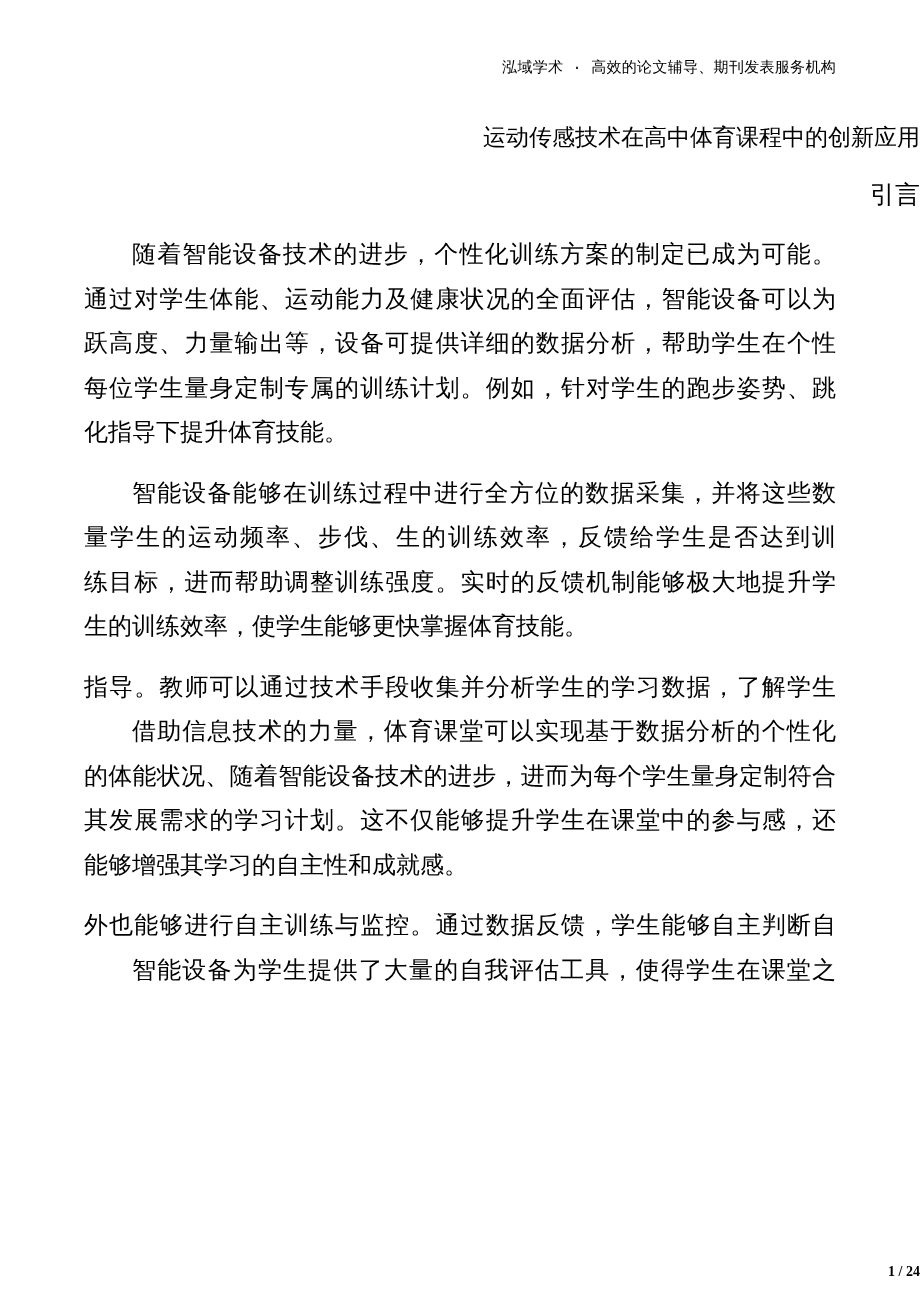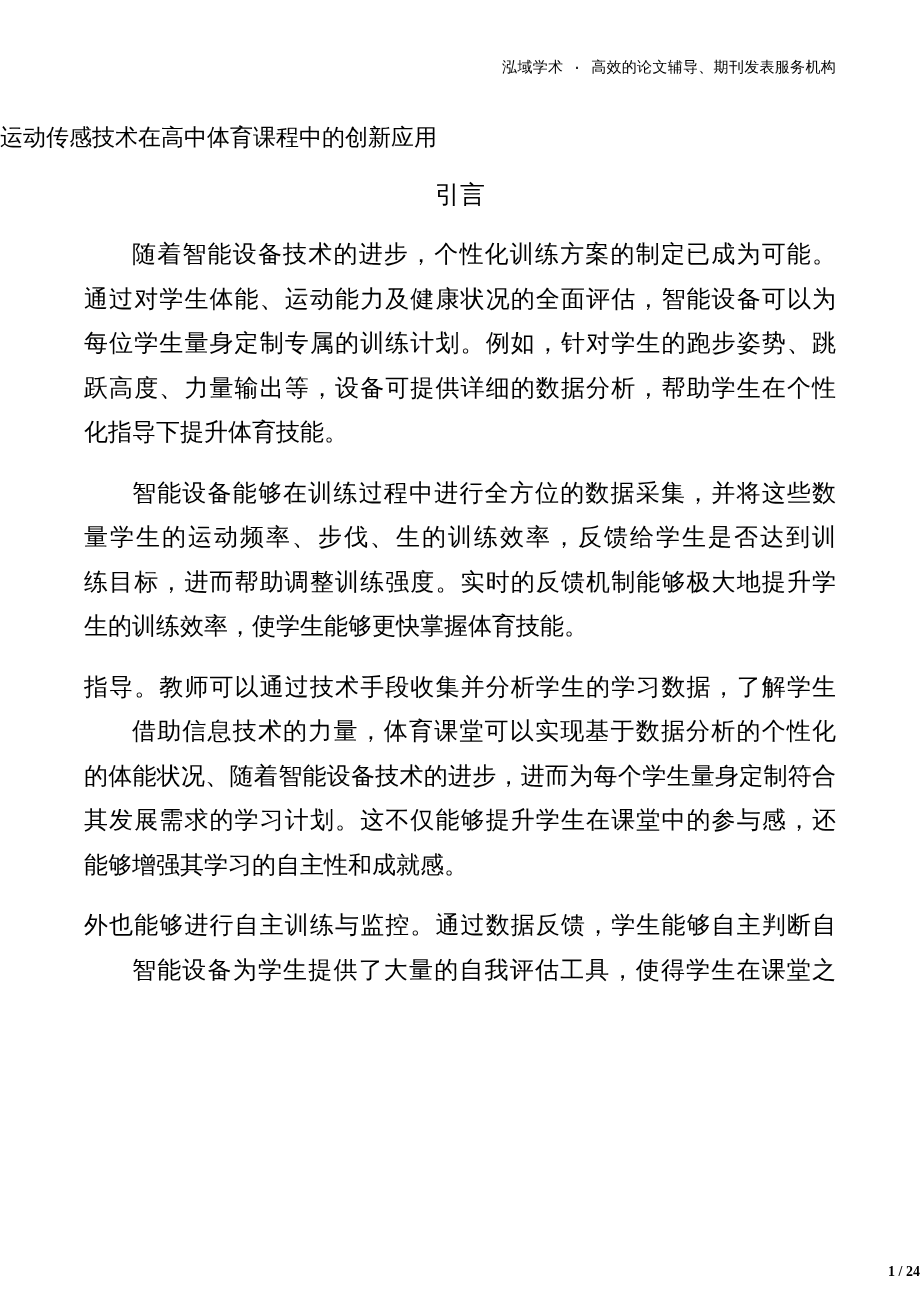--- a/index.html
+++ b/index.html
@@ -1,22 +1,22 @@
 <!DOCTYPE html>
 <html><head>
 <meta charset="utf-8">
 <style>
   html, body { margin: 0; padding: 0; background: #ffffff; }
   body { width: 920px; height: 1302px; position: relative; overflow: hidden;
          font-family: "DejaVu Serif", "Liberation Serif", serif; color: #000; }
   .header { position: absolute; top: 58px; right: 84px; font-size: 15px;
             font-family: Liberation Mono, monospace; letter-spacing: 0.3px; }
-  .title { position: absolute; top: 122px; left: 0; width: 920px; text-align: left;
+  .title { position: absolute; top: 122px; left: 0; width: 920px; text-align: right;
            font-size: 23px; font-family: "DejaVu Sans", "Liberation Sans", sans-serif; }
-  .subtitle { position: absolute; top: 178px; left: 0; width: 920px; text-align: center;
+  .subtitle { position: absolute; top: 178px; left: 0; width: 920px; text-align: right;
               font-size: 25px; font-family: Liberation Mono, monospace; }
   .body-text { position: absolute; top: 232px; left: 84px; width: 752px; }
   .para { margin: 0 0 16px 0; }
   .line { display: block; height: 44.5px; line-height: 44.5px; font-size: 24px;
           white-space: nowrap; text-align: justify; text-align-last: justify; }
   .line.first { padding-left: 48px; }
   .line.last { text-align-last: left; }
   .page-num { position: absolute; top: 1264px; left: 0; width: 920px; text-align: right;
               font-size: 14px; font-weight: bold; font-family: "Liberation Serif", serif; }
 </style>
@@ -26,22 +26,22 @@
 <div>
   <div class="header">泓域学术 · 高效的论文辅导、期刊发表服务机构</div>
 
   <div class="title">运动传感技术在高中体育课程中的创新应用</div>
   <div class="subtitle">引言</div>
 
   <div class="body-text">
     <div class="para">
       <span class="line first">随着智能设备技术的进步，个性化训练方案的制定已成为可能。</span>
       <span class="line">通过对学生体能、运动能力及健康状况的全面评估，智能设备可以为</span>
+      <span class="line">跃高度、力量输出等，设备可提供详细的数据分析，帮助学生在个性</span>
       <span class="line">每位学生量身定制专属的训练计划。例如，针对学生的跑步姿势、跳</span>
-      <span class="line">跃高度、力量输出等，设备可提供详细的数据分析，帮助学生在个性</span>
       <span class="line last">化指导下提升体育技能。</span>
     </div>
     <div class="para">
       <span class="line first">智能设备能够在训练过程中进行全方位的数据采集，并将这些数</span>
       <span class="line">量学生的运动频率、步伐、生的训练效率，反馈给学生是否达到训</span>
       <span class="line">练目标，进而帮助调整训练强度。实时的反馈机制能够极大地提升学</span>
       <span class="line last">生的训练效率，使学生能够更快掌握体育技能。</span>
     </div>
     <div class="para">
       <span class="line">指导。教师可以通过技术手段收集并分析学生的学习数据，了解学生</span>

